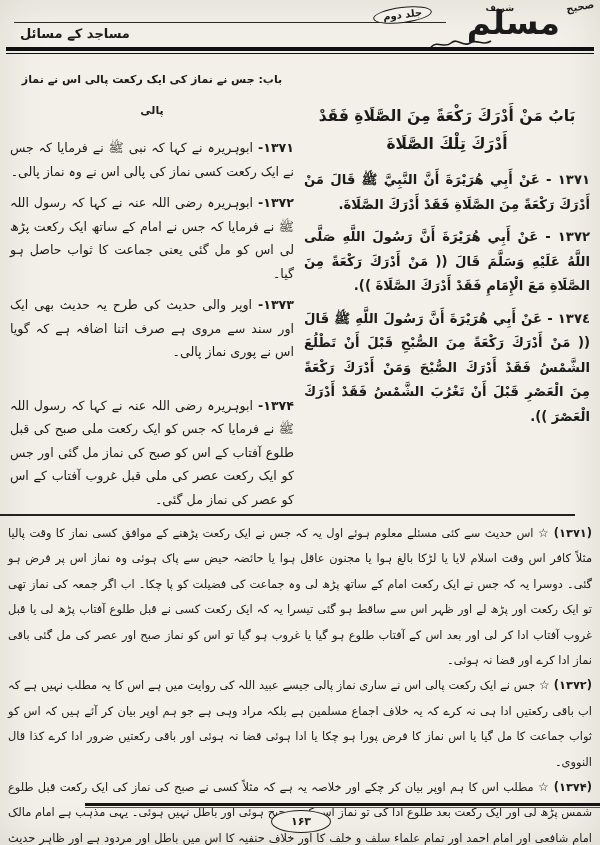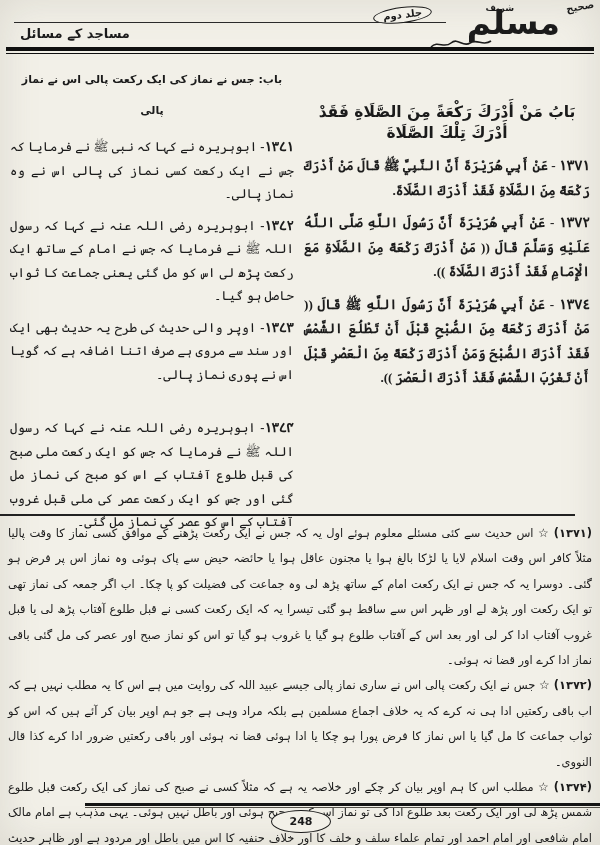--- a/index.html
+++ b/index.html
@@ -29,23 +29,23 @@
   .header-rule-thick{position:absolute;top:47px;left:6px;right:6px;height:4px;background:#101010;}
   .header-rule-thin{position:absolute;top:53px;left:6px;right:6px;height:1.4px;background:#101010;}
 
   
   .col{position:absolute;top:62px;direction:rtl;}
   .col-right{right:10px;width:286px;}
   .col-left{left:10px;width:284px;}
   .col-heading{
     font-weight:bold;text-align:center;margin:2px 6px 10px;
   }
-  .col-right .col-heading{font-size:15.5px;line-height:21px;margin-top:40px;}
+  .col-right .col-heading{font-size:15.5px;line-height:28px;margin-top:40px;}
   .col-left .col-heading{font-size:11px;line-height:31px;}
-  .entry{text-align:justify;text-justify:inter-word;margin:8px 0 3px;font-family:Liberation Serif, serif;}
+  .entry{text-align:justify;text-justify:inter-word;margin:8px 0 3px;}
   .col-right .entry{font-size:13.2px;font-weight:bold;line-height:24.5px;}
   .col-left .entry{font-size:12.6px;line-height:23.5px;}
   .entry .num{font-weight:bold;white-space:nowrap;}
   .gap-top{margin-top:30px;}
 
   
   .fn-divider{position:absolute;top:514px;left:0;width:575px;height:1.6px;background:#222;}
   .footnotes{
     position:absolute;top:521px;right:8px;left:8px;
     font-size:11.4px;line-height:25.4px;
@@ -141,16 +141,16 @@
     <p>
       <span class="fn-marker">(۱۳۷۴)</span>
       <span class="fn-star">☆</span>
       <span>مطلب اس کا ہم اوپر بیان کر چکے اور خلاصہ یہ ہے کہ مثلاً کسی نے صبح کی نماز کی ایک رکعت قبل طلوع شمس پڑھ لی اور ایک رکعت بعد طلوع ادا کی تو نماز اس کی صحیح ہوئی اور باطل نہیں ہوئی۔ یہی مذہب ہے امام مالک امام شافعی اور امام احمد اور تمام علماء سلف و خلف کا اور خلاف حنفیہ کا اس میں باطل اور مردود ہے اور ظاہر حدیث سے اس کا بطلان ظاہر ہے اور عصر کی نماز کی صحت میں سب کا اتفاق ہے۔</span>
     </p>
   </div>
 
   <div class="footer-rule"></div>
   <div class="footer-rule-echo"></div>
   <div class="page-number-oval">
-    <span>248</span>
+    <span>۱۶۳</span>
   </div>
 
 </div>
 
 </body></html>

